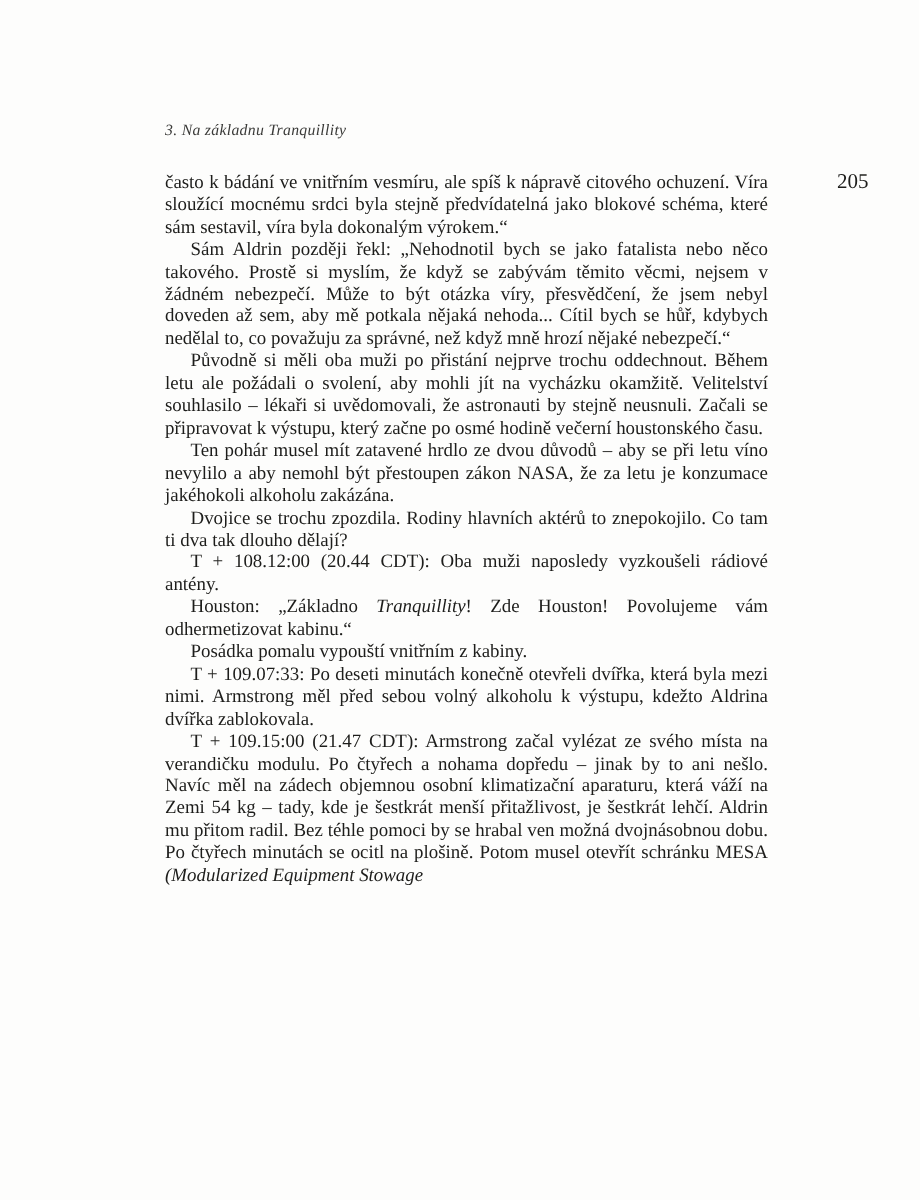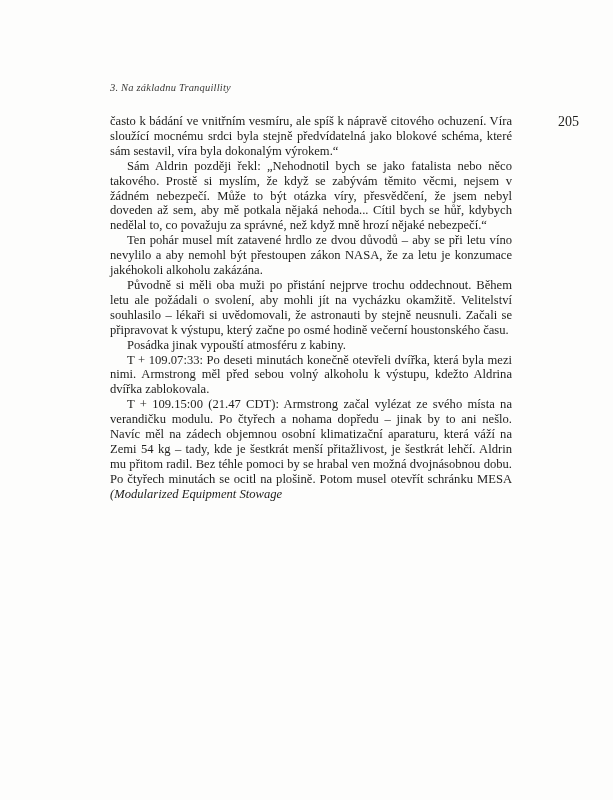--- a/index.html
+++ b/index.html
@@ -68,32 +68,41 @@
 
     <p class="no-indent">
       <span>často k bádání ve vnitřním vesmíru, ale spíš k nápravě citového ochuzení. Víra sloužící mocnému srdci byla stejně předvídatelná jako blokové schéma, které sám sestavil, víra byla dokonalým výrokem.“</span>
     </p>
 
     <p>
       <span>Sám Aldrin později řekl: „Nehodnotil bych se jako fatalista nebo něco takového. Prostě si myslím, že když se zabývám těmito věcmi, nejsem v žádném nebezpečí. Může to být otázka víry, přesvědčení, že jsem nebyl doveden až sem, aby mě potkala nějaká nehoda... Cítil bych se hůř, kdybych nedělal to, co považuju za správné, než když mně hrozí nějaké nebezpečí.“</span>
     </p>
 
     <p>
+      <span>Původně si měli oba muži po přistání nejprve trochu oddechnout. Během letu ale požádali o svolení, aby mohli jít na vycházku okamžitě. Velitelství souhlasilo – lékaři si uvědomovali, že astronauti by stejně neusnuli. Začali se připravovat k výstupu, který začne po osmé hodině večerní houstonského času.</span>
+    </p>
+
+    <p>
       <span>Ten pohár musel mít zatavené hrdlo ze dvou důvodů – aby se při letu víno nevylilo a aby nemohl být přestoupen zákon NASA, že za letu je konzumace jakéhokoli alkoholu zakázána.</span>
     </p>
 
     <p>
-      <span>Původně si měli oba muži po přistání nejprve trochu oddechnout. Během letu ale požádali o svolení, aby mohli jít na vycházku okamžitě. Velitelství souhlasilo – lékaři si uvědomovali, že astronauti by stejně neusnuli. Začali se připravovat k výstupu, který začne po osmé hodině večerní houstonského času.</span>
+      <span>Dvojice se trochu zpozdila. Rodiny hlavních aktérů to znepokojilo. Co tam ti dva tak dlouho dělají?</span>
     </p>
 
-
-
+    <p>
+      <span>T + 108.12:00 (20.44 CDT): Oba muži naposledy vyzkoušeli rádiové antény.</span>
+    </p>
 
     <p>
-      <span>Posádka jinak vypouští atmosféru z kabiny.</span>
+      <span>Houston: „Základno </span><span class="italic">Tranquillity</span><span>! Zde Houston! Povolujeme vám odhermetizovat kabinu.“</span>
+    </p>
+
+    <p>
+      <span>Posádka pomalu vypouští vnitřním z kabiny.</span>
     </p>
 
     <p>
       <span>T + 109.07:33: Po deseti minutách konečně otevřeli dvířka, která byla mezi nimi. Armstrong měl před sebou volný alkoholu k výstupu, kdežto Aldrina dvířka zablokovala.</span>
     </p>
 
 
     <p>
       <span>T + 109.15:00 (21.47 CDT): Armstrong začal vylézat ze svého místa na verandičku modulu. Po čtyřech a nohama dopředu – jinak by to ani nešlo. Navíc měl na zádech objemnou osobní klimatizační aparaturu, která váží na Zemi 54 kg – tady, kde je šestkrát menší přitažlivost, je šestkrát lehčí. Aldrin mu přitom radil. Bez téhle pomoci by se hrabal ven možná dvojnásobnou dobu. Po čtyřech minutách se ocitl na plošině. Potom musel otevřít schránku MESA </span><span class="italic">(Modularized Equipment Stowage</span>
     </p>

